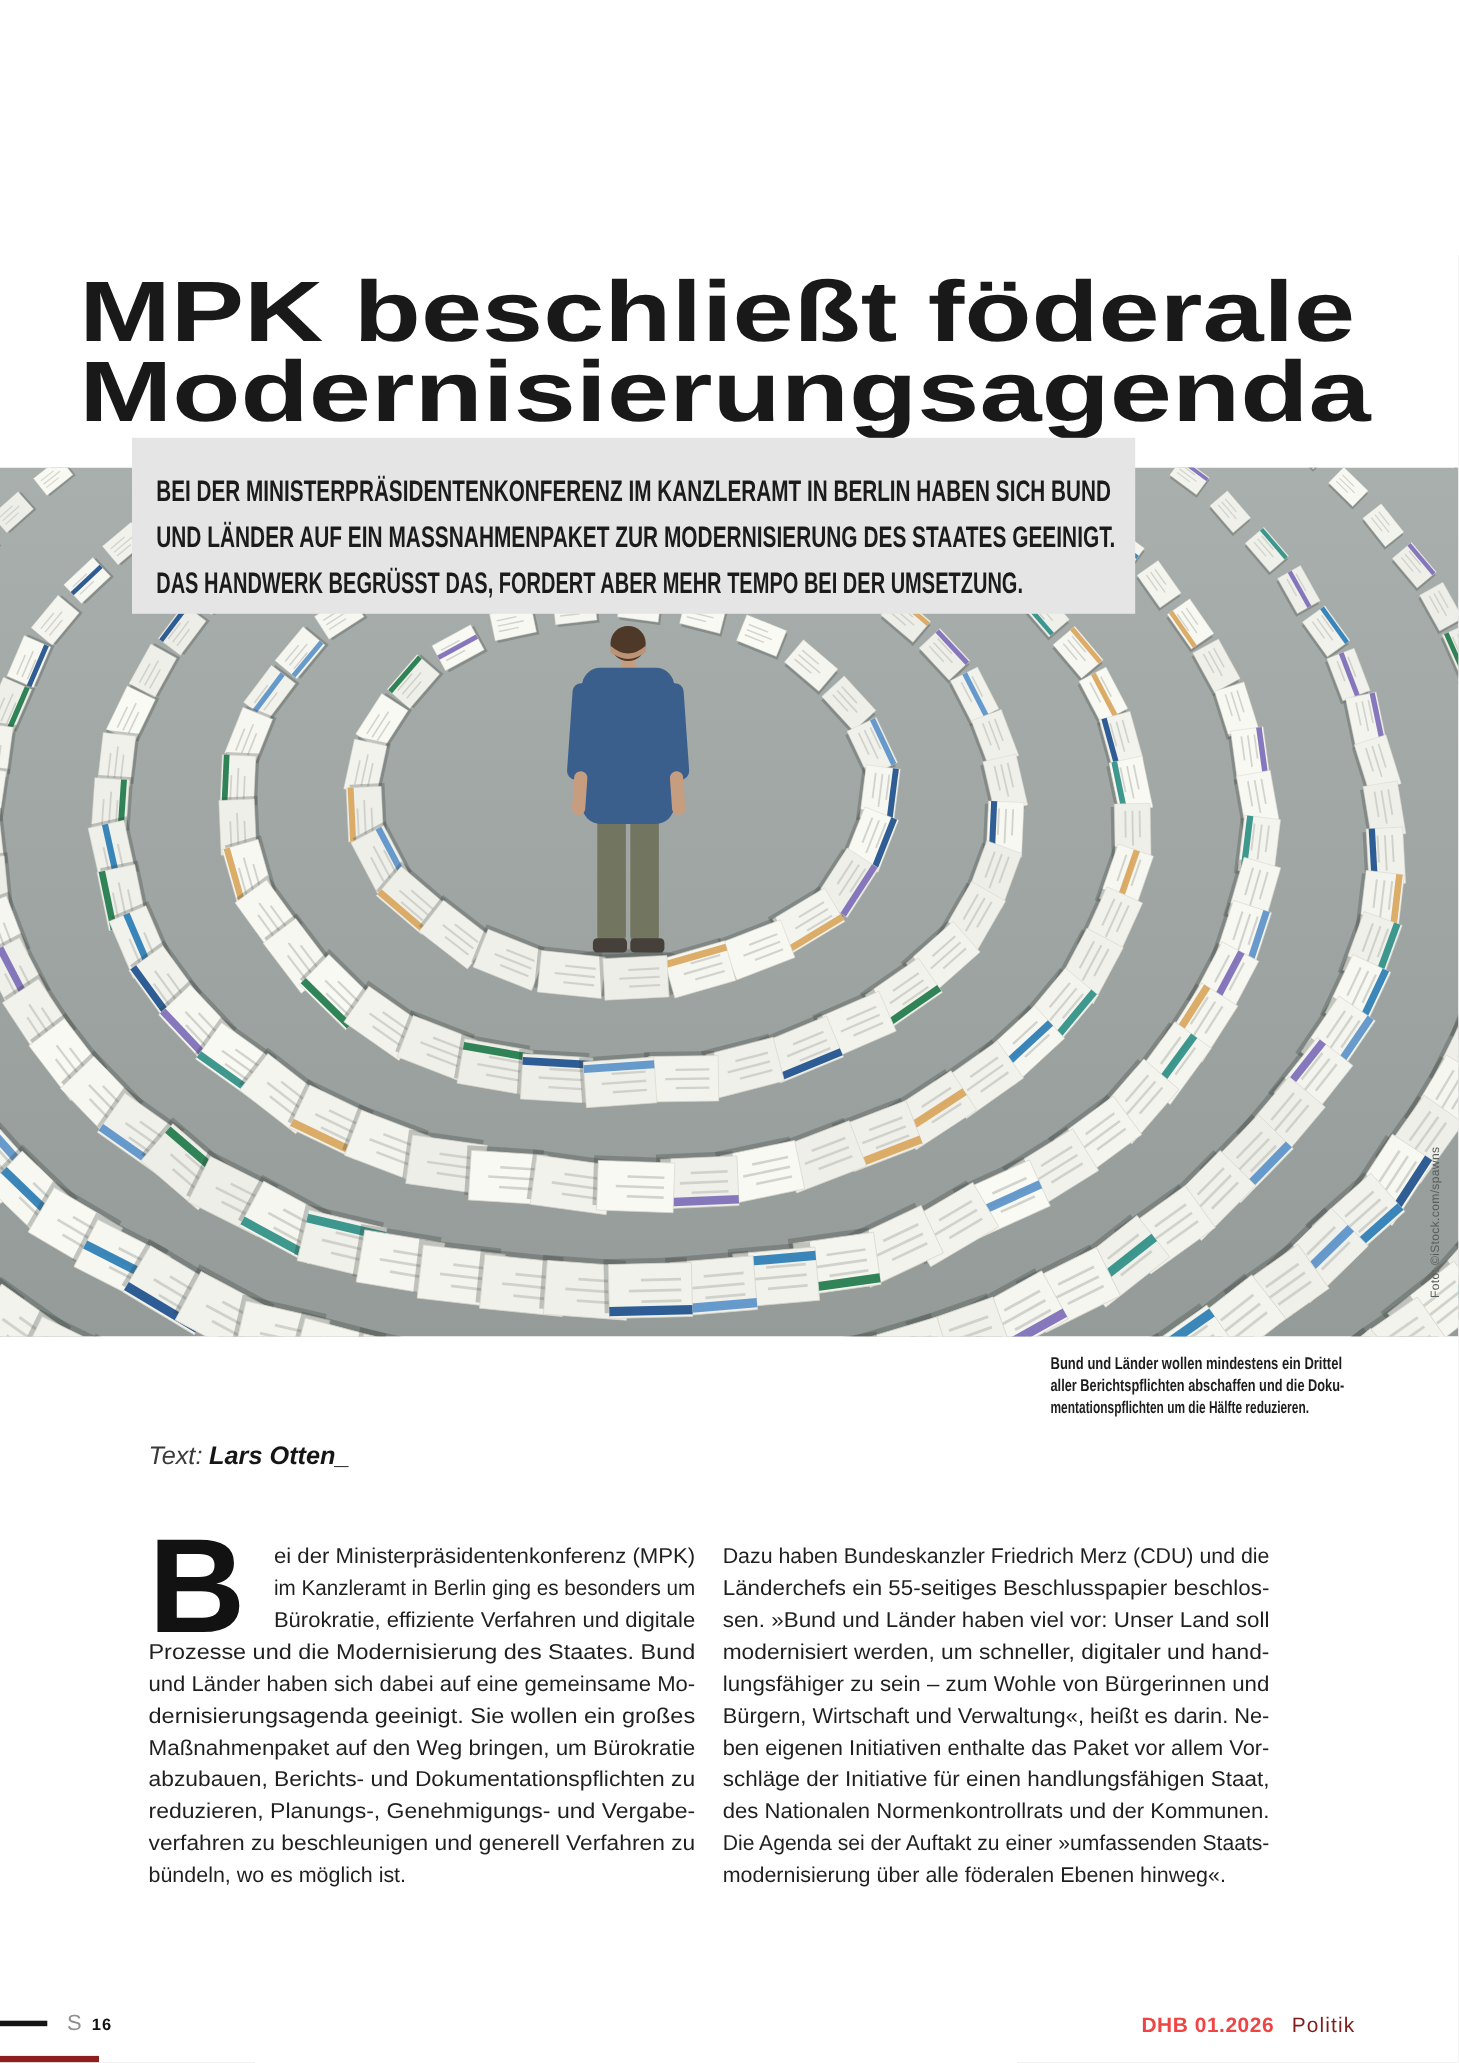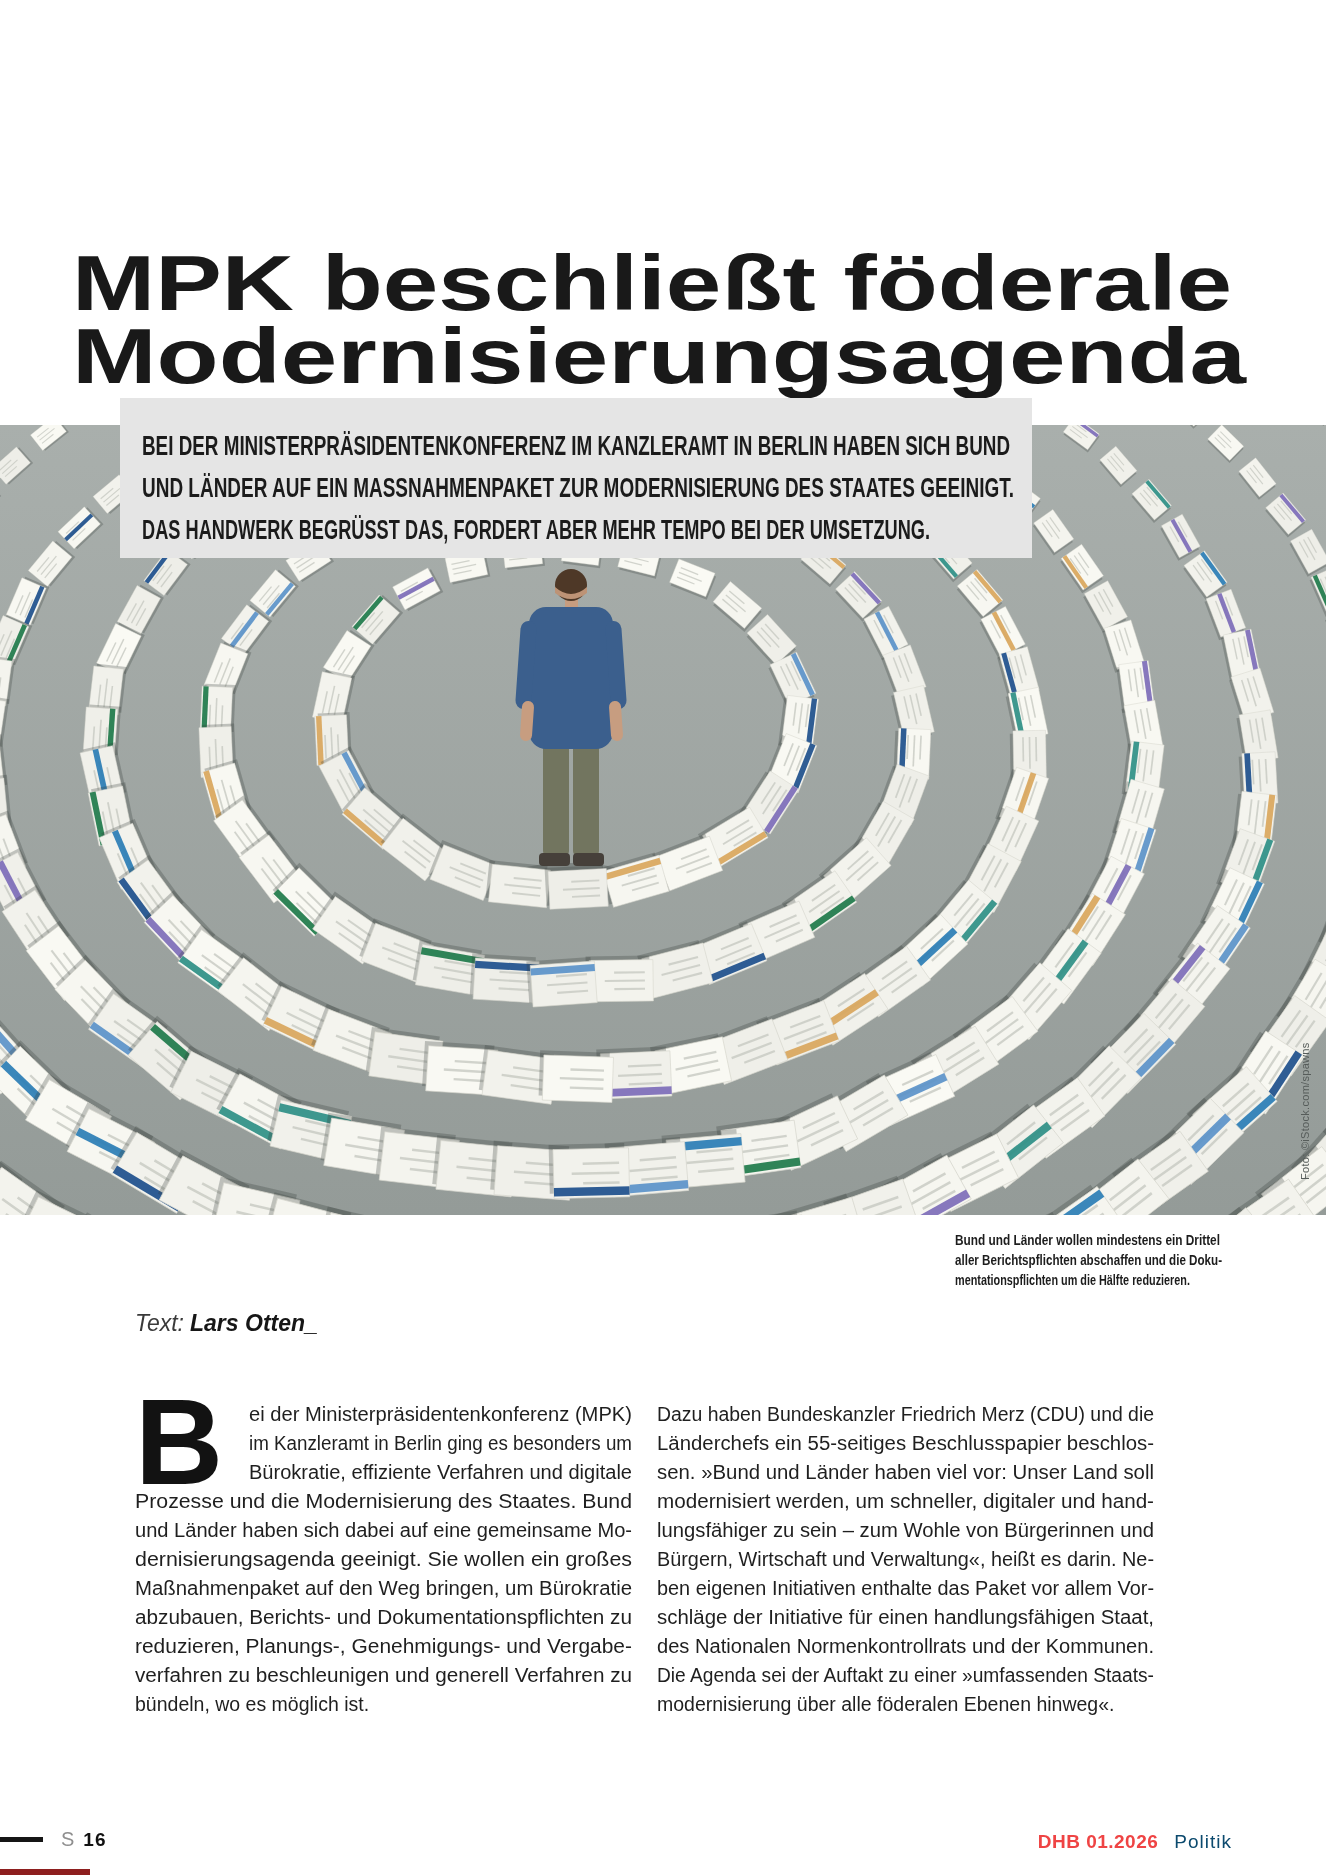--- a/index.html
+++ b/index.html
@@ -26,24 +26,24 @@
   
   .col-svg{position:absolute;top:1400px;width:500px;height:332px;}
   .col1{left:135px;} .col2{left:657px;}
   .bl{font-family:"Liberation Sans",sans-serif;font-size:19.5px;fill:#1f1f1f;}
   .dropcap{position:absolute;left:135px;top:1396px;font-size:122px;line-height:92px;
            font-weight:bold;color:#121212;letter-spacing:-2px;}
   
   .footer-rule{position:absolute;left:0;top:1837px;width:43px;height:5px;background:#151515;}
   .footer-left{position:absolute;left:61px;top:1828px;display:flex;align-items:baseline;gap:9px;}
   .footer-left .s{font-size:20px;color:#8f8f8f;}
-  .footer-left .num{font-size:19px;font-weight:bold;color:#111;letter-spacing:1px;}
+  .footer-left .num{font-size:15px;font-weight:bold;color:#111;letter-spacing:1px;}
   .footer-right{position:absolute;right:94px;top:1831px;display:flex;align-items:baseline;gap:16px;}
   .footer-right .issue{font-size:19px;font-weight:bold;color:#ef4444;letter-spacing:.5px;}
-  .footer-right .section{font-size:19px;color:#0c4a6e;letter-spacing:1px;}
+  .footer-right .section{font-size:19px;color:#7f1d1d;letter-spacing:1px;}
   .red-strip{position:absolute;left:0;top:1869px;width:90px;height:6px;background:#8e1f1f;}
 </style>
 </head>
 <body>
 
 <div class="page">
 
   <svg class="headline-svg">
     <text class="hl" x="72" y="95" textLength="1160" lengthAdjust="spacingAndGlyphs">MPK beschließt föderale</text>
     <text class="hl" x="72" y="168" textLength="1174" lengthAdjust="spacingAndGlyphs">Modernisierungsagenda</text>

